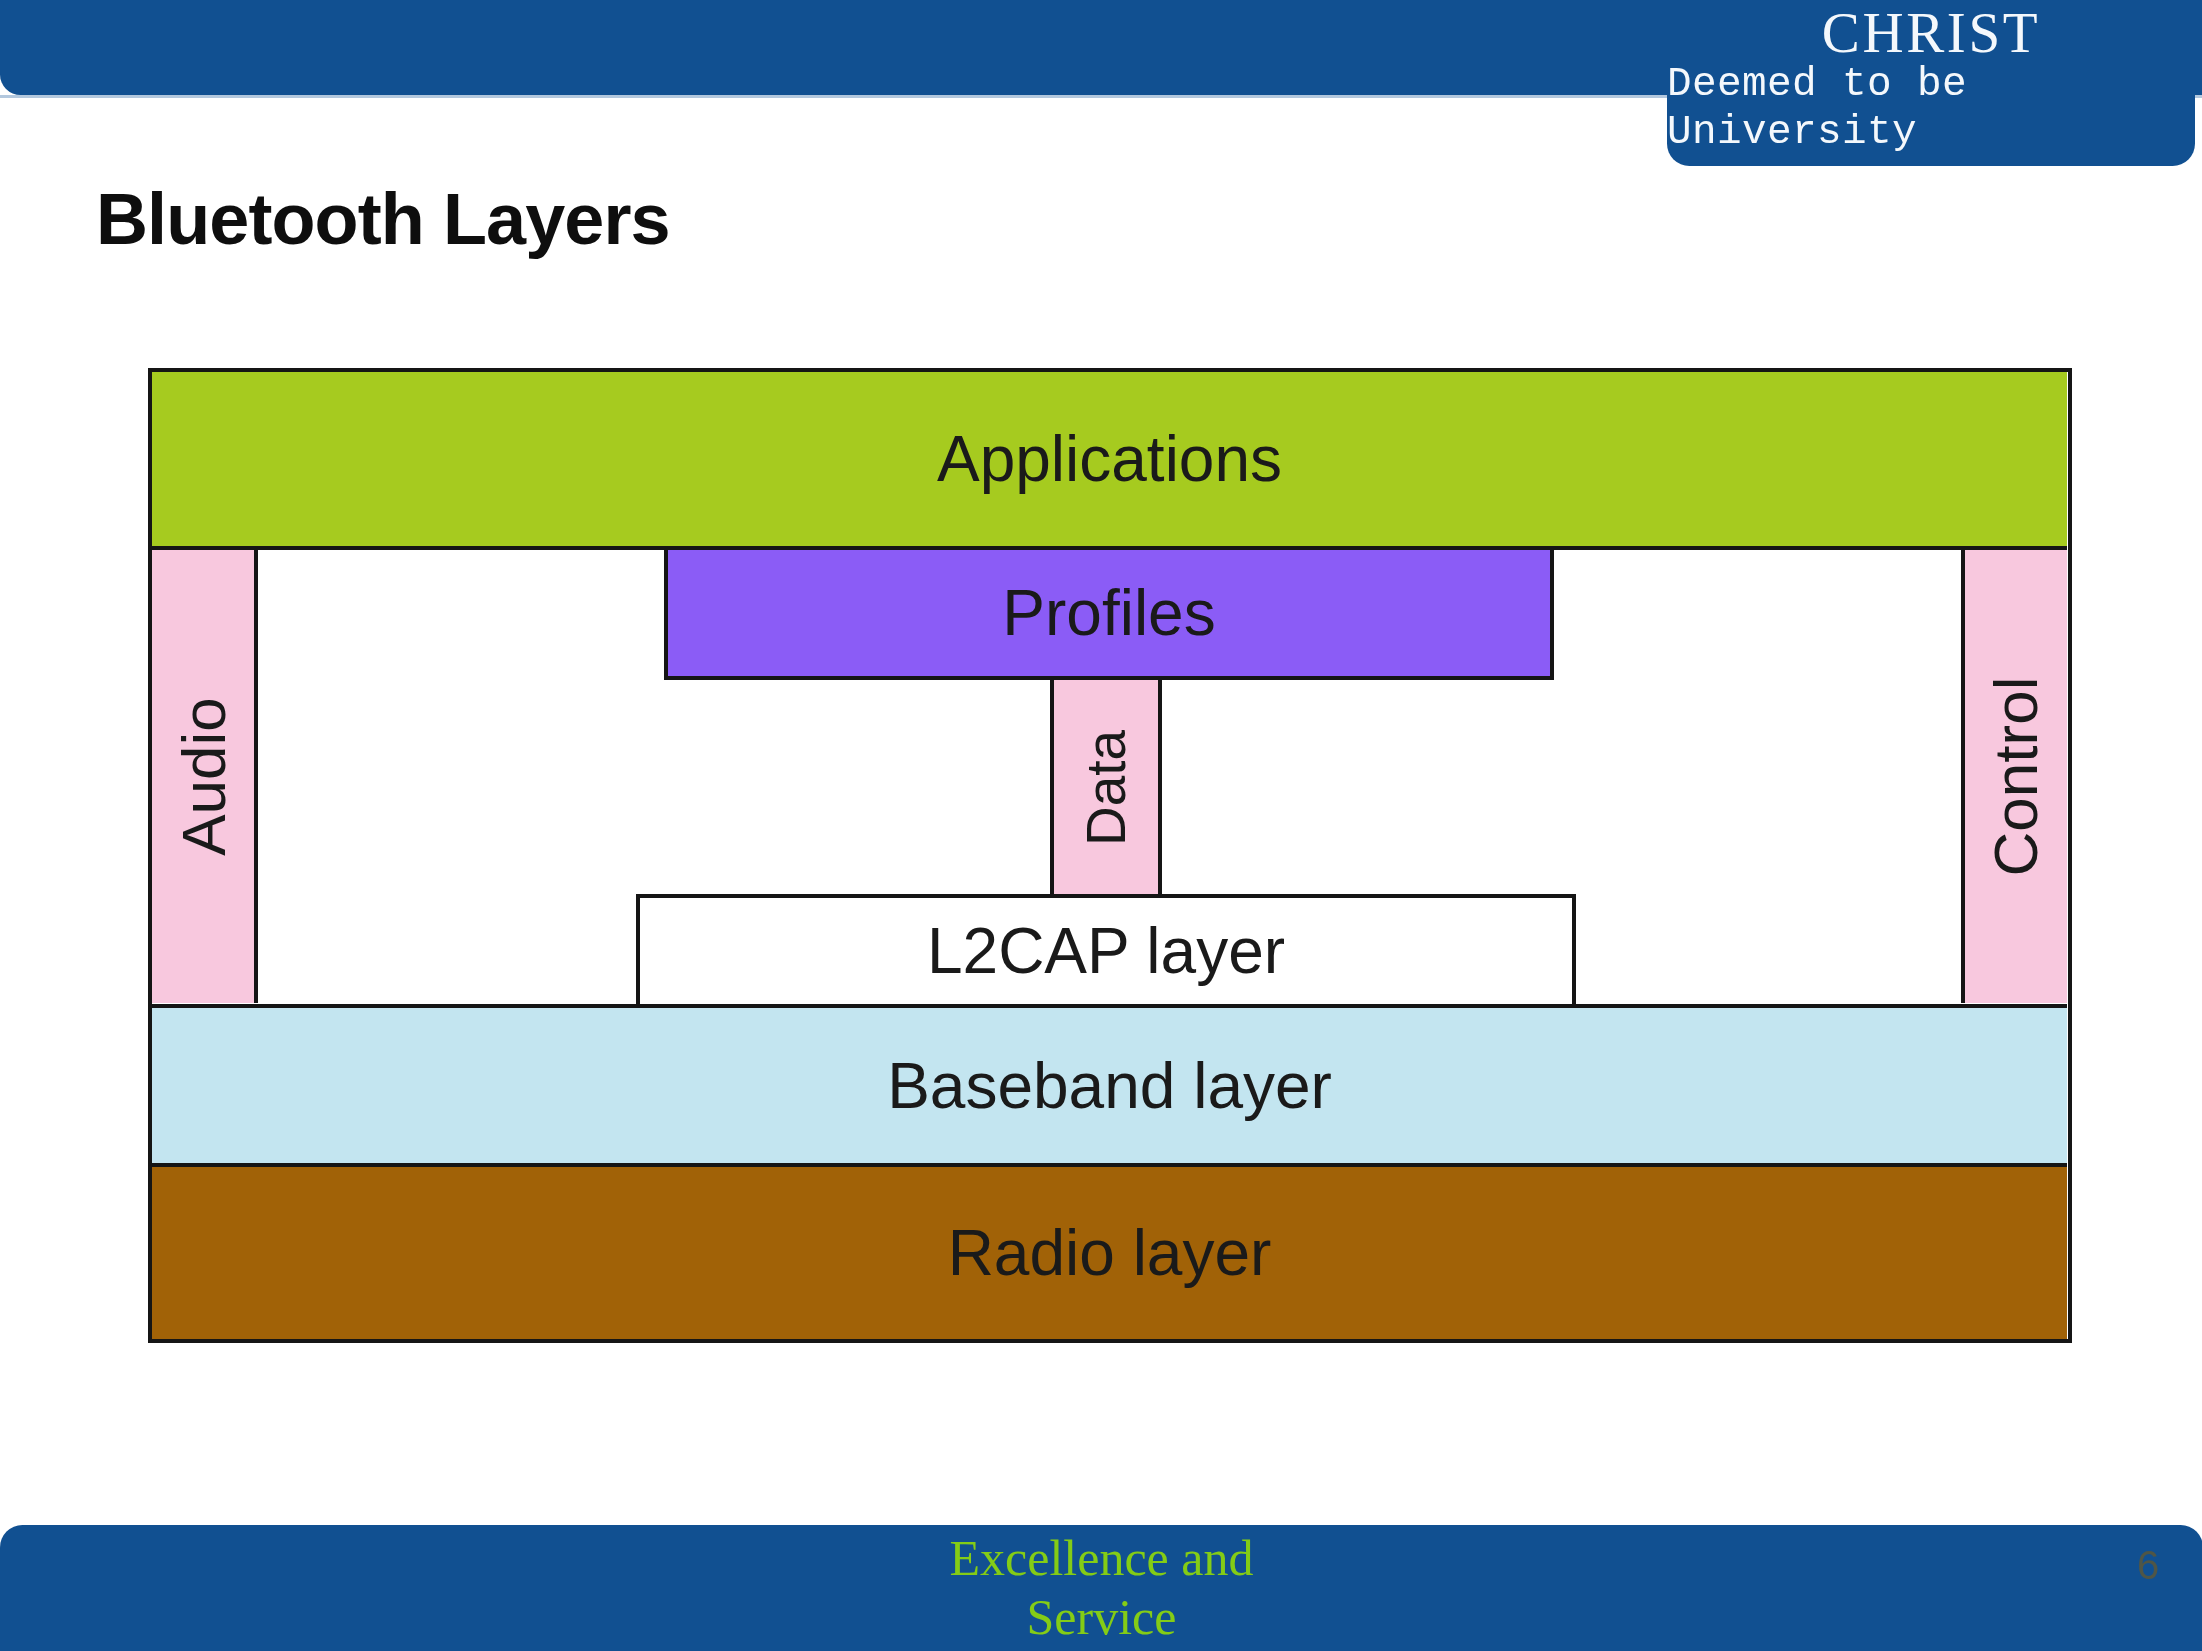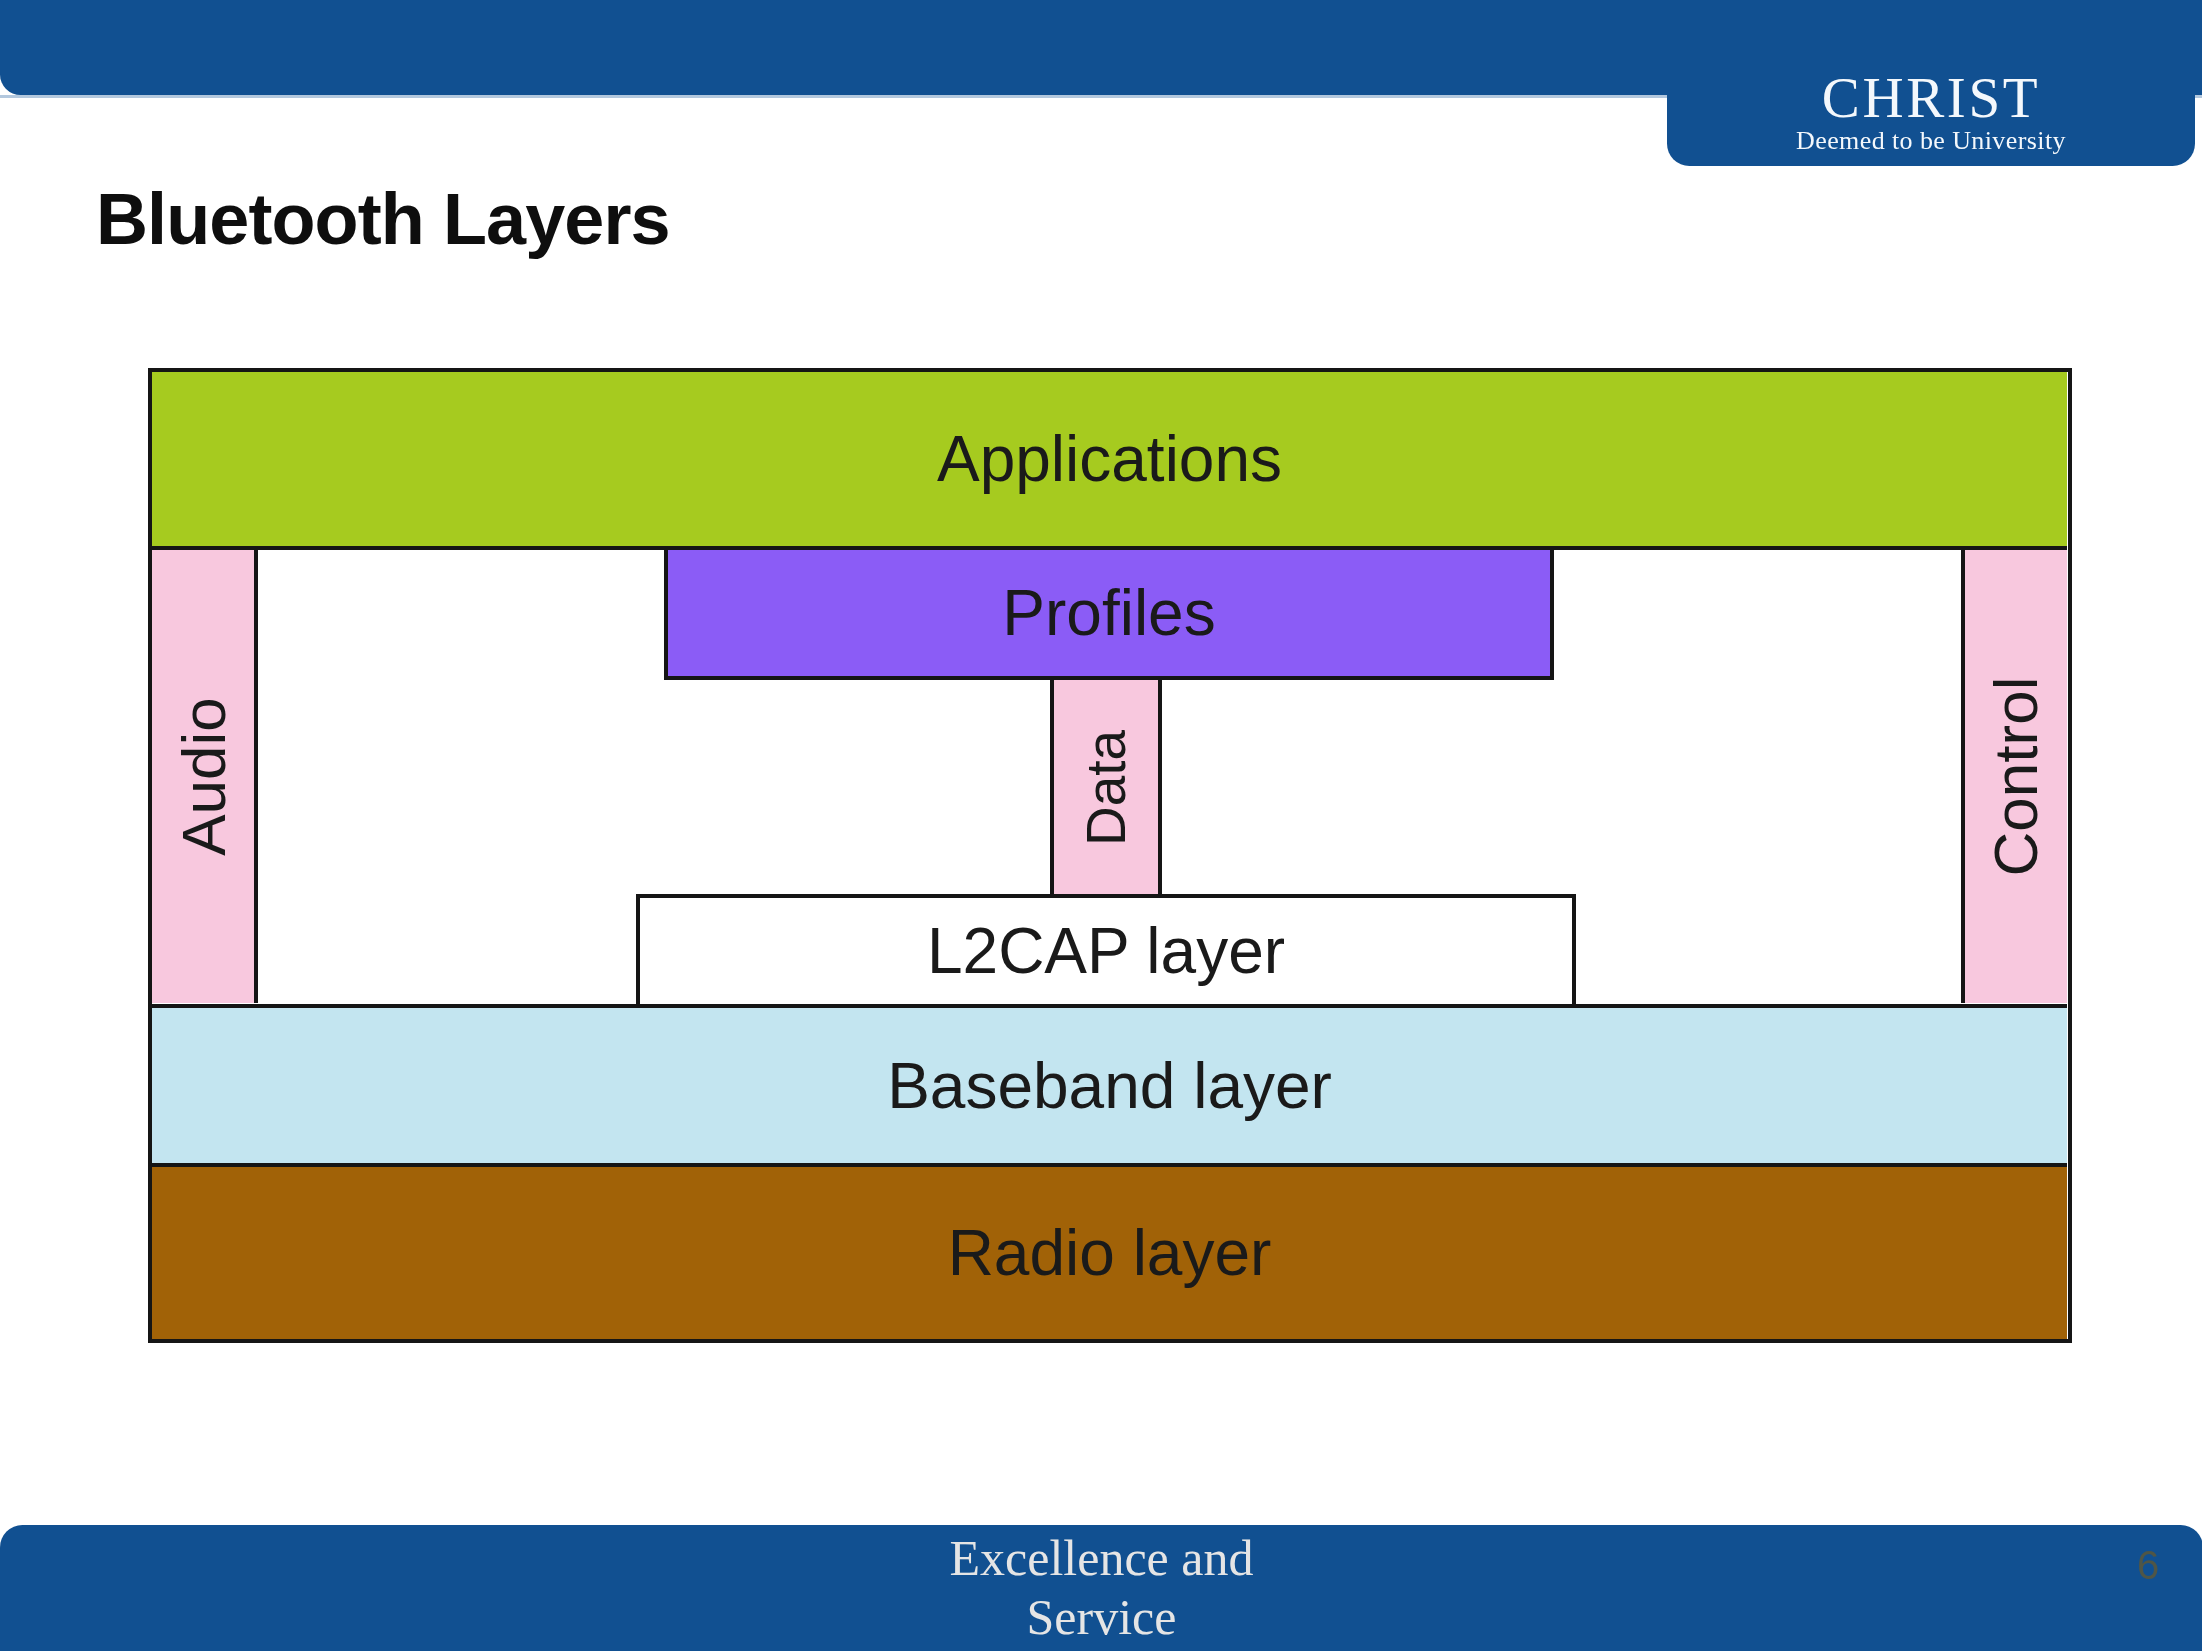--- a/index.html
+++ b/index.html
@@ -29,22 +29,22 @@
     z-index:4;
     display:flex;flex-direction:column;align-items:center;justify-content:flex-end;
     padding-bottom:10.3px;box-sizing:border-box;
     color:#f4f8fc;
   }
   .christ-title{
     font-family:"Liberation Serif", serif;
     font-size:57px;line-height:1.0;letter-spacing:2.6px;
   }
   .christ-subtitle{
-    font-family:Liberation Serif, serif;
-    font-size:26px;line-height:1.15;letter-spacing:0.4px;
+    font-family:Liberation Mono, monospace;
+    font-size:41px;line-height:1.15;letter-spacing:0.4px;
   }
 
   
   .slide-title{
     position:absolute;left:96px;top:162px;
     font-size:72px;font-weight:700;letter-spacing:-0.9px;
     color:#0e0e0e;
     margin-top:16px;
   }
 
@@ -85,21 +85,21 @@
   .footer{
     position:absolute;left:0;top:1525px;width:2203px;height:126px;
     background:#115091;
     border-radius:22.4px 22.4px 0 0;
     z-index:3;
     display:flex;flex-direction:column;align-items:center;justify-content:flex-start;
     padding-top:4.3px;box-sizing:border-box;
   }
   .footer-line{
     font-family:"Liberation Serif", serif;
-    font-size:50px;line-height:59px;color:#e5e5e5;text-align:center;
+    font-size:50px;line-height:59px;color:#84cc16;text-align:center;
   }
   .page-number{
     position:absolute;left:2118px;top:1543px;width:60px;
     font-size:40px;color:#4f5647;text-align:center;z-index:5;
   }
 </style>
 </head>
 <body>
 
 <div class="slide">

